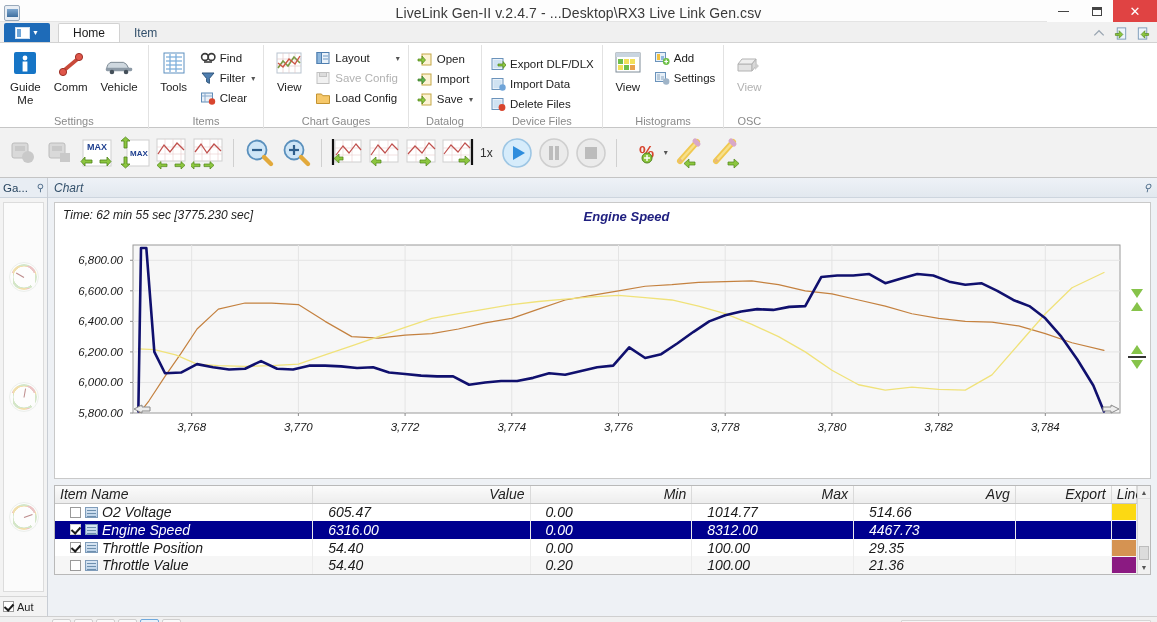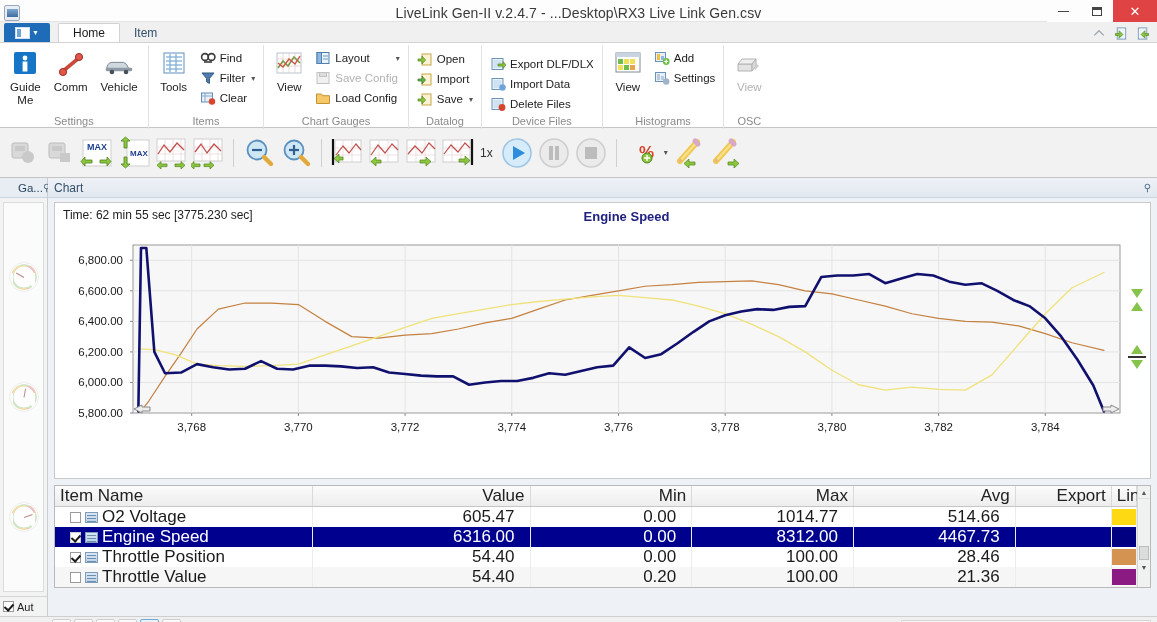--- a/index.html
+++ b/index.html
@@ -109,21 +109,21 @@
   .speed { font-size:12px; color:#333; margin:0 4px 0 2px; }
 
   
   .main { display:flex; height:438px; background:#eef1f5; }
   .gaugepane {
     width:48px; background:#f3f3f3; border-right:1px solid #c8cdd4;
     display:flex; flex-direction:column;
   }
   .gp-head {
     height:20px; display:flex; align-items:center; justify-content:space-between;
-    padding:0 18px; font-size:11.5px; color:#26435e; background:#e8edf3;
+    padding:0 3px; font-size:11.5px; color:#26435e; background:#e8edf3;
     border-bottom:1px solid #ccd4dd;
   }
   .gp-body {
     flex:1; margin:4px 3px; background:#fbfbfb; border:1px solid #dcdcdc;
     display:flex; flex-direction:column; justify-content:space-around; align-items:center;
     padding:14px 0;
   }
   .gauge { width:30px; height:30px; border-radius:50%;
     background:radial-gradient(circle at 50% 40%,#fff 55%,#f3f6f3 100%);
     border:1px solid #dfe5df; position:relative; opacity:.55; }
@@ -139,21 +139,21 @@
     background:conic-gradient(from 140deg,#b5d5a0 0 40%, #e8c96e 40% 65%, #e09a9a 65% 80%, transparent 80%);
     -webkit-mask:radial-gradient(circle, transparent 56%, #000 58%);
             mask:radial-gradient(circle, transparent 56%, #000 58%);
   }
   .gp-foot {
     height:20px; display:flex; align-items:center; gap:3px; padding:0 3px;
     font-size:11px; color:#222; border-top:1px solid #d6d6d6; background:#f3f3f3;
     overflow:hidden; white-space:nowrap;
   }
 
-  .rightpane { flex:1; display:flex; flex-direction:column; }
+  .rightpane { flex:1; display:flex; flex-direction:column;font-style:italic; }
   .chart-head {
     height:20px; background:linear-gradient(180deg,#eef2f7,#e2e8ef);
     border-bottom:1px solid #cdd5de; display:flex; align-items:center;
     padding:0 6px; font-size:12px; color:#33506b; justify-content:space-between;
   }
   .chart-wrap {
     margin:4px 6px 0 6px; background:#fff; border:1px solid #c9c9c9;
     position:relative; height:277px;
   }
   .time-label { position:absolute; left:8px; top:5px; font-size:12px; color:#222; }
@@ -163,30 +163,30 @@
     display:flex; flex-direction:column; align-items:center;
   }
   .arrowbox { width:18px; height:13px; display:flex; align-items:center; justify-content:center; }
   .arr { width:0; height:0; border-left:6px solid transparent; border-right:6px solid transparent; }
   .arr-up { border-bottom:9px solid #86c34a; }
   .arr-dn { border-top:9px solid #86c34a; }
   .hbar { width:18px; height:2px; background:#333; }
 
   
   .tablewrap { margin:6px 6px 0 6px; border:1px solid #b9b9b9; background:#fff; flex:none; }
-  table { border-collapse:collapse; width:100%; font-size:17px; table-layout:fixed; }
+  table { border-collapse:collapse; width:100%; font-size:14px; table-layout:fixed; }
   thead th {
     background:linear-gradient(180deg,#fbfbfb,#ededed);
     border-right:1px solid #dadada; border-bottom:1px solid #c6c6c6;
     height:17px; font-weight:normal; color:#222; padding:0 5px;
   }
   thead th.l { text-align:left; }
   thead th.r { text-align:right; }
   tbody td { height:16px; padding:0 15px; border-right:1px solid #ececec; white-space:nowrap; overflow:hidden; }
-  tbody td.r { text-align:right; }
+  tbody td.r { text-align:left; }
   tbody tr.alt td { background:#f6f6f6; }
   tbody tr.sel td { background:#00008f; color:#fff; }
   .cellname { display:flex; align-items:center; gap:4px; }
   .cbx {
     width:11px; height:11px; border:1px solid #9a9a9a; background:#fff;
     display:inline-block; position:relative; flex:none;
   }
   tr.sel .cbx { border-color:#cfcfcf; }
   .cbx.on::after {
     content:""; position:absolute; left:2px; top:0px; width:4px; height:7px;
@@ -886,21 +886,21 @@
                 <td>
                   <span class="cellname">
                     <span class="cbx on"></span>
                     <span class="itemicon"></span>
                     <span>Throttle Position</span>
                   </span>
                 </td>
                 <td class="r">54.40</td>
                 <td class="r">0.00</td>
                 <td class="r">100.00</td>
-                <td class="r">28.46</td>
+                <td class="r">29.35</td>
                 <td class="r"></td>
                 <td style="padding: 0px;">
                   <span class="swatch" style="background: rgb(213, 147, 82);"></span>
                 </td>
               </tr>
               <tr class="alt">
                 <td>
                   <span class="cellname">
                     <span class="cbx"></span>
                     <span class="itemicon"></span>

